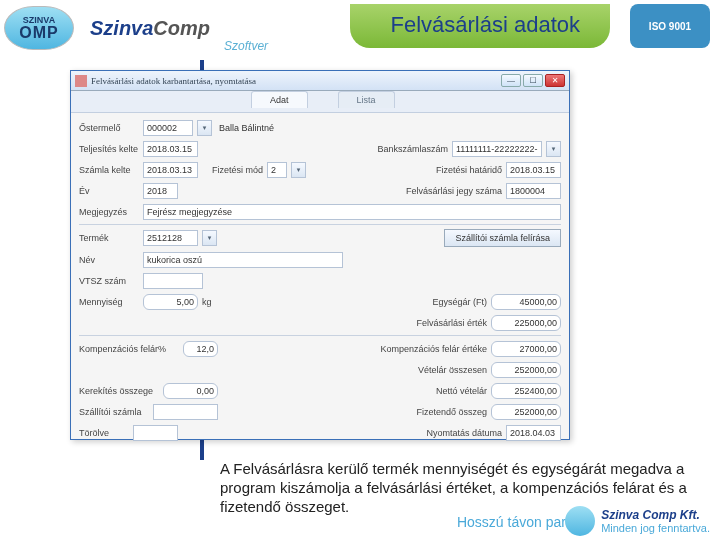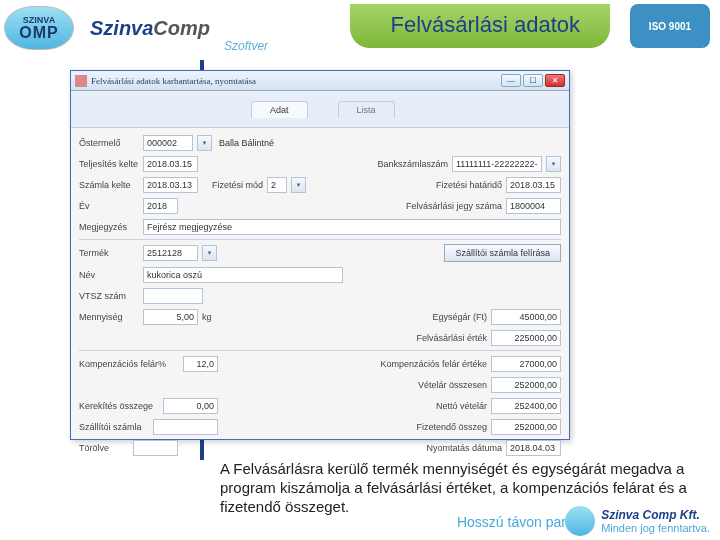--- a/index.html
+++ b/index.html
@@ -14,30 +14,30 @@
   .brand .b2 { color:#555; font-size:20px; }
   .brand-sub { color:#5bb0d4; font-style:italic; margin-left:8px; font-size:12px;margin-top:36px; }
   .title-pill { position:absolute; right:110px; top:4px; background: linear-gradient(180deg,#a8d36a,#7bb837); color:#1c3f8a; font-size:22px; padding: 8px 30px 10px 40px; border-radius: 0 0 20px 20px; }
   .iso-badge { position:absolute; right:10px; top:4px; width:80px; height:44px; background:#3c90c4; color:#fff; border-radius:8px; display:flex; align-items:center; justify-content:center; font-size:10px; font-weight:bold; }
   .window { position:absolute; left:70px; top:70px; width:500px; height:370px; border:1px solid #3a6fb7; background:#f5f5f5; box-shadow:2px 2px 6px rgba(0,0,0,.2); font-size:9px; color:#333; }
   .titlebar { background: linear-gradient(180deg,#eef4fc,#d3e2f5); height:20px; display:flex; align-items:center; padding:0 4px; border-bottom:1px solid #9ab; }
   .titlebar .ic { width:12px; height:12px; background:#d88; margin-right:4px; }
   .titlebar .ttl { flex:1; color:#345; font-size:9px;font-family:Liberation Serif, serif; }
   .wbtn { width:20px; height:13px; margin-left:2px; border:1px solid #8aa; background:linear-gradient(180deg,#f5faff,#cfe3f7); border-radius:2px; display:flex; align-items:center; justify-content:center; font-size:8px; color:#345; }
   .wbtn.cl { background:linear-gradient(180deg,#e77,#c33); color:#fff; border-color:#a22; }
-  .tabs { background:#e8eef7; height:37px; display:flex; align-items:center; padding-left:180px; gap:30px; border-bottom:1px solid #c3cfe0; }
+  .tabs { background:#e8eef7; height:22px; display:flex; align-items:flex-start; padding-left:180px; gap:30px; border-bottom:1px solid #c3cfe0; }
   .tab { padding:3px 18px; font-size:9px; background:#f6f9fd; border:1px solid #c3cfe0; border-bottom:none; border-radius:3px 3px 0 0; }
   .tab.inactive { background:#e6edf5; color:#678; }
   .form { padding:6px 8px; position:relative; }
   .row { display:flex; align-items:center; gap:4px; margin-bottom:4px; min-height:17px; }
   .lbl { font-size:9px; color:#444; }
   .inp { border:1px solid #b5c3d6; background:#fff; height:16px; padding:0 3px; font-size:9px; color:#333; display:flex; align-items:center; }
   .pick { width:15px; height:16px; border:1px solid #b5c3d6; background:linear-gradient(180deg,#f5f9ff,#dbe6f3); display:flex; align-items:center; justify-content:center; font-size:7px; color:#567; }
   .spacer { flex:1; }
-  .ralign { text-align:center; justify-content:flex-end; }
+  .ralign { text-align:center; justify-content:flex-end;border-radius:6px; }
   .sec-line { border-top:1px solid #c8d2e0; margin:4px 0; }
   .btn-sz { border:1px solid #9ab; background:linear-gradient(180deg,#f5f9ff,#dbe6f3); height:18px; padding:0 10px; font-size:9px; display:flex; align-items:center; }
   .caption { position:absolute; left:220px; top:460px; width:470px; font-size:15px; color:#222; line-height:1.25; }
   .footer-mark { position:absolute; right:10px; bottom:4px; display:flex; align-items:center; gap:6px; }
   .footer-mark .fg { width:30px; height:30px; background:linear-gradient(180deg,#9edff3,#4fb6e1); border-radius:50%; }
   .footer-text .l1 { color:#1c3f8a; font-weight:bold; font-size:12px; font-style:italic; }
   .footer-text .l2 { color:#4aa9d9; font-size:11px; }
   .tagline { position:absolute; right:130px; bottom:10px; color:#4aa9d9; font-size:14px; }
   .left-stripe { position:absolute; left:200px; top:60px; width:4px; height:400px; background:#1c3f8a; }
 </style>

